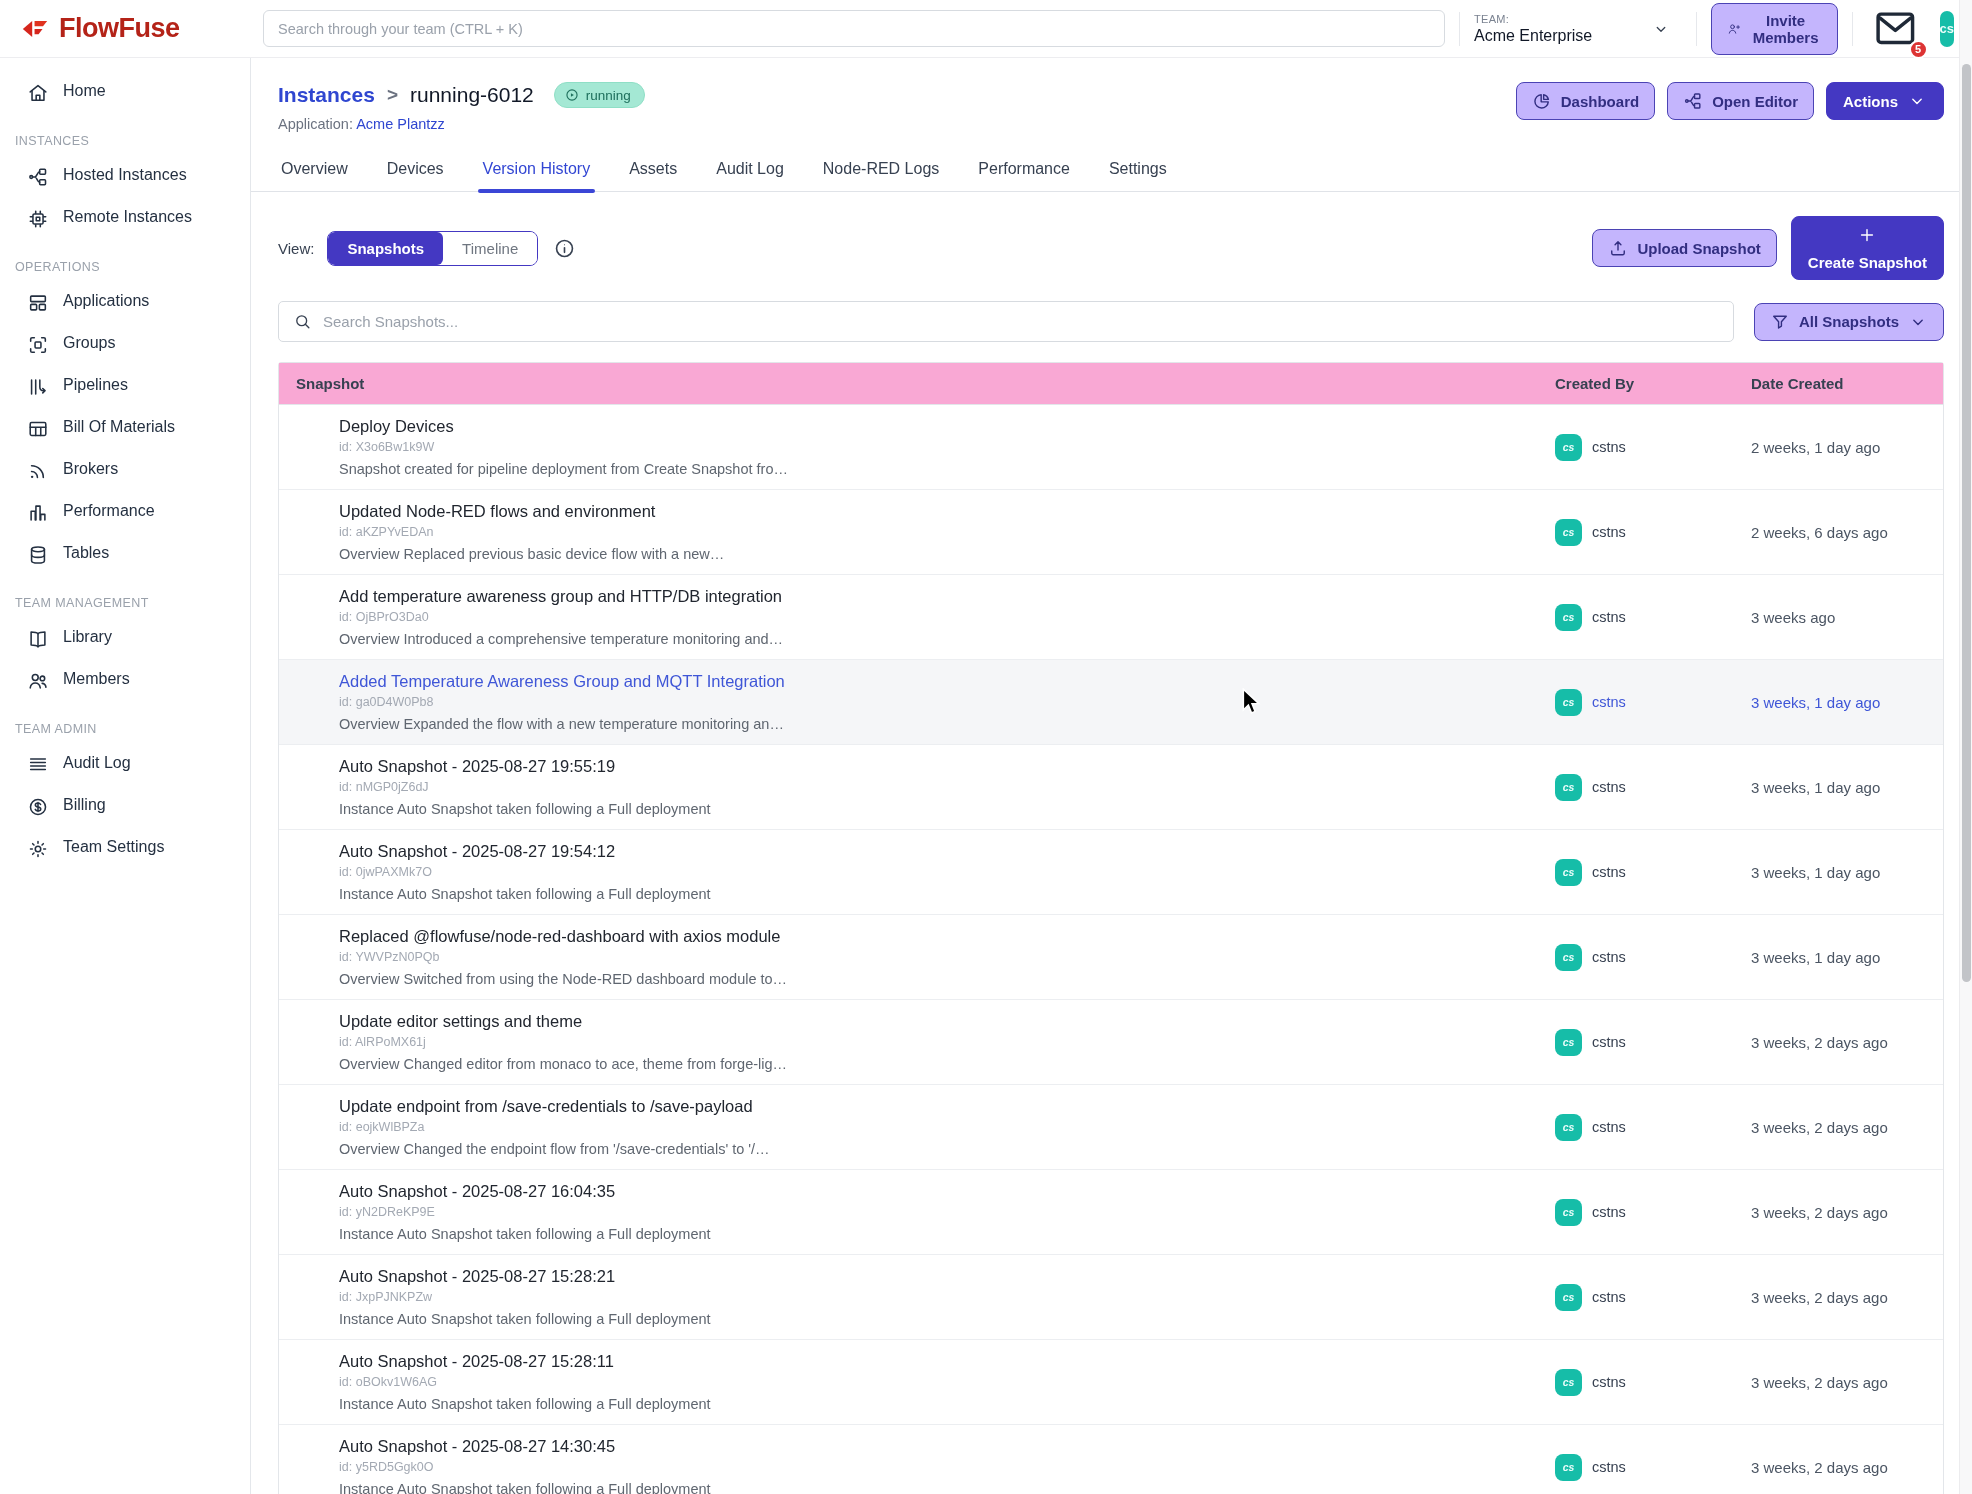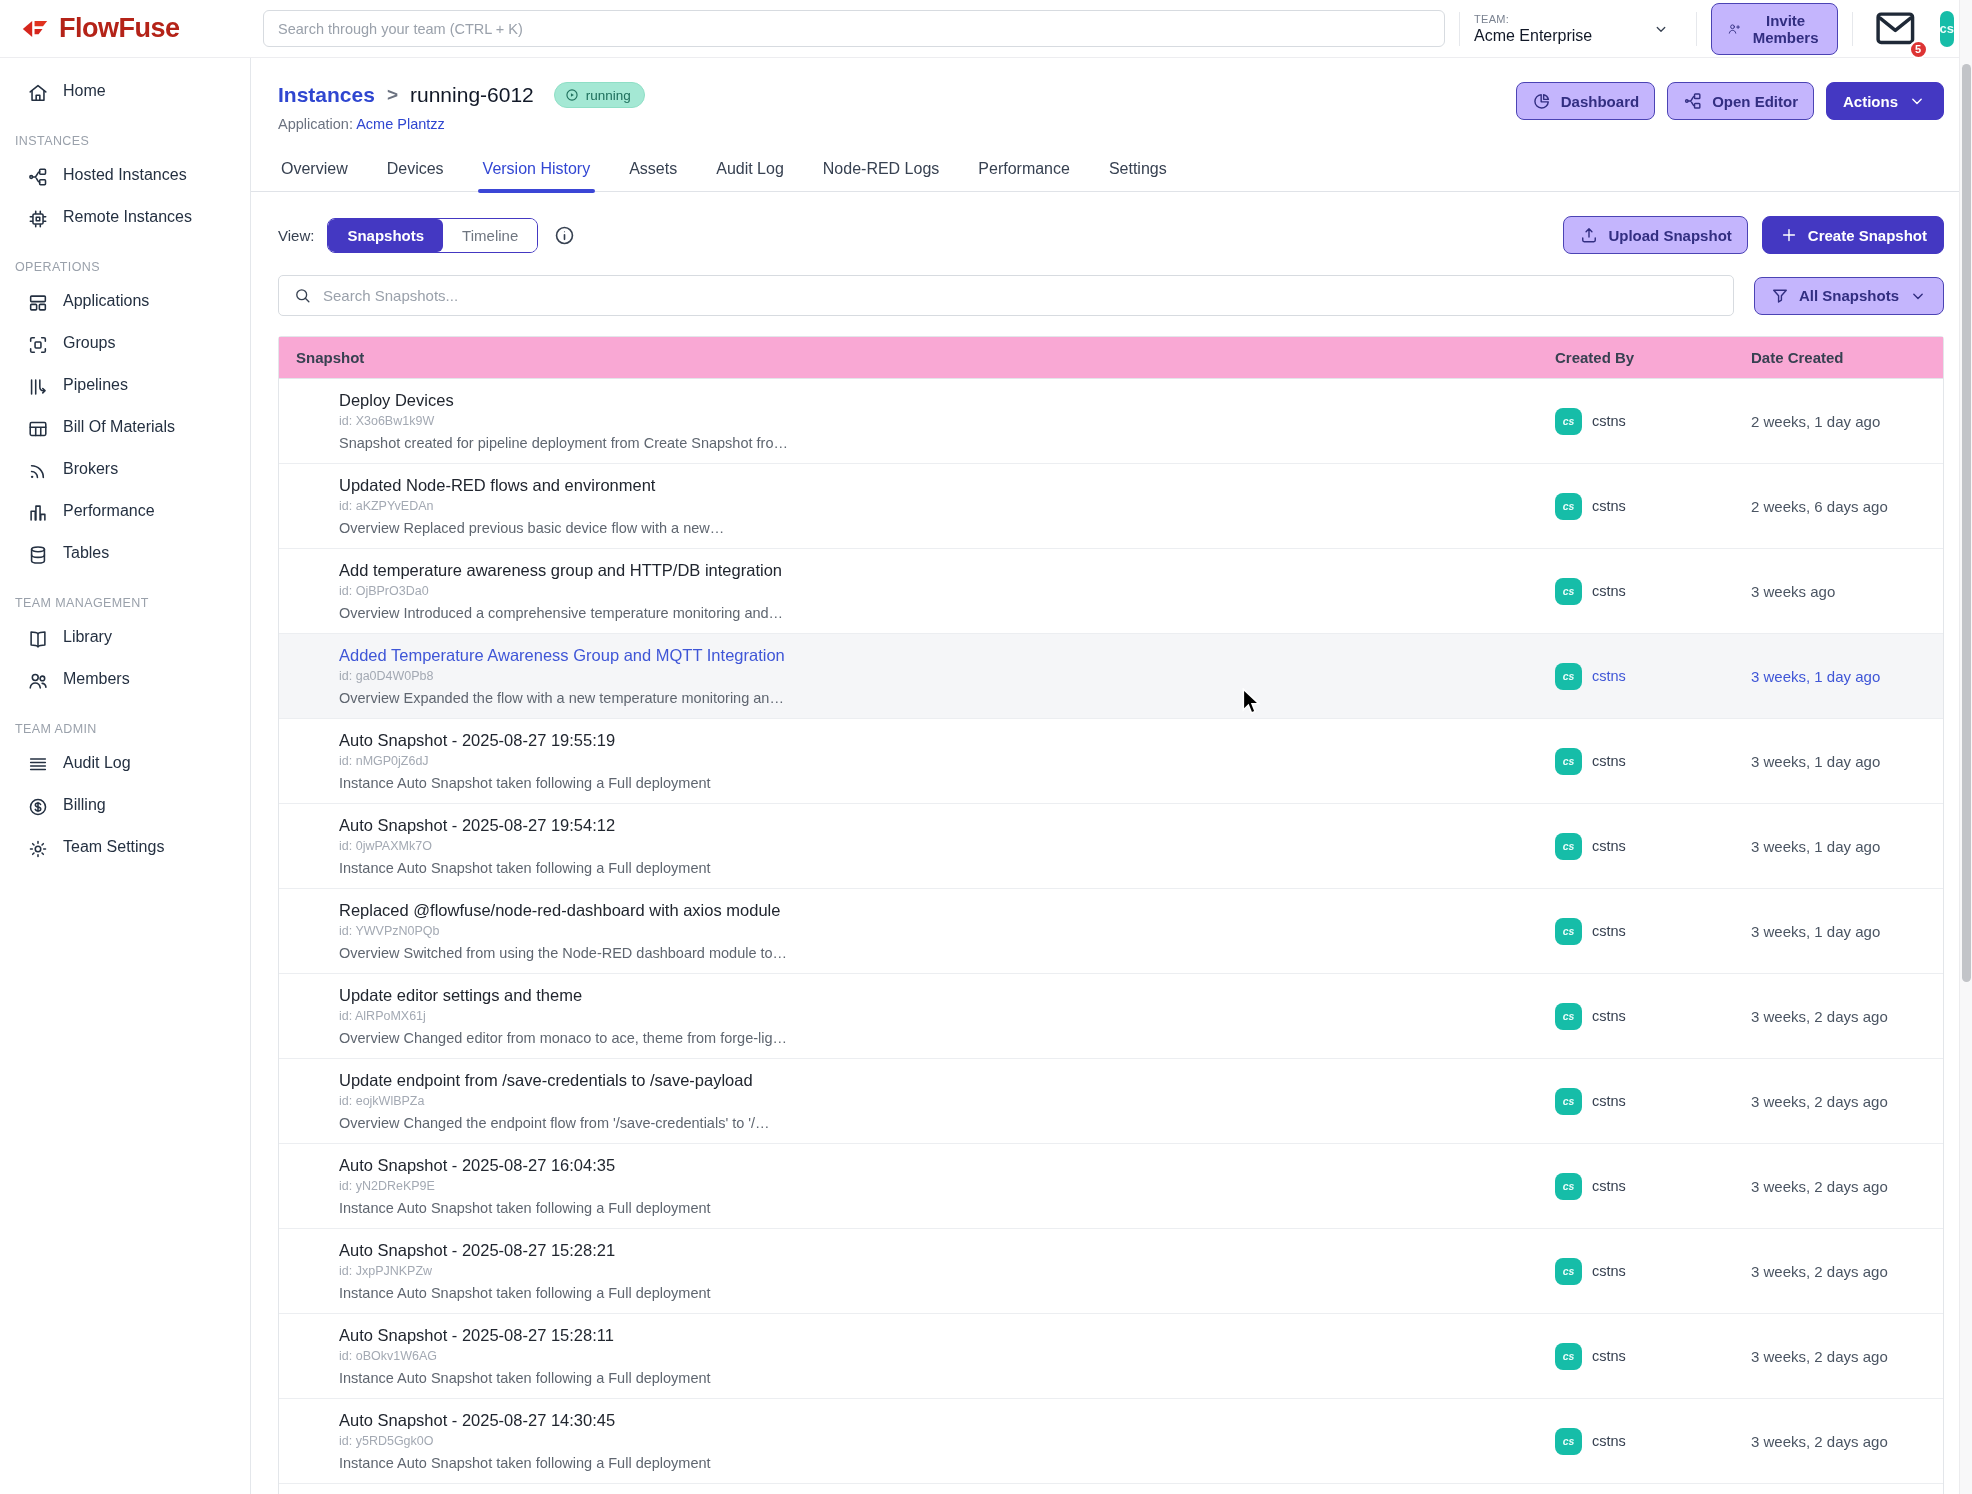--- a/index.html
+++ b/index.html
@@ -56,21 +56,21 @@
   .tab.active { color:#3246d3; }
   .tab.active::after { content:""; position:absolute; left:-4px; right:-4px; bottom:-2px; height:4px; background:#3b46d6; border-radius:2px; }
 
   .view-row { display:flex; align-items:center; padding:24px 28px 0 27px; }
   .view-label { font-size:15px; color:#374151; margin-right:13px; }
   .segmented { display:flex; border:1.5px solid #4438c2; border-radius:8px; overflow:hidden; background:#fff; }
   .seg { padding:8px 19px; font-size:15px; cursor:pointer; background:#fff; color:#6f7680; border:none; font-family:inherit; }
   .seg.active { background:#4438c2; color:#fff; font-weight:600; border-radius:6px; }
   .info-ic { width:23px; height:23px; color:#374151; margin-left:15px; cursor:pointer; }
   .view-spacer { flex:1; }
-  .view-row .btn + .btn { margin-left:14px; }
+  .view-row .btn + .btn { margin-left:14px;flex-direction:column; }
 
   .filter-row { display:flex; align-items:center; gap:20px; padding:21px 28px 0 27px; }
   .snap-search { flex:1; display:flex; align-items:center; gap:11px; height:41px; border:1px solid #d7dbe0; border-radius:5px; padding:18px 14px; }
   .snap-search .icon { width:19px; height:19px; color:#374151; flex:none; }
   .snap-search input { border:none; outline:none; flex:1; font-size:15px; font-family:inherit; color:#374151; }
   .snap-search input::placeholder { color:#9aa1ab; }
 
   
   .table { margin:20px 28px 0 27px; border:1px solid #e3e6ea; border-radius:3px; }
   .thead { display:flex; align-items:center; background:#f9a8d4; border-bottom:1px solid #e3e6ea; height:42px; font-size:15px; font-weight:700; color:#374151; }

